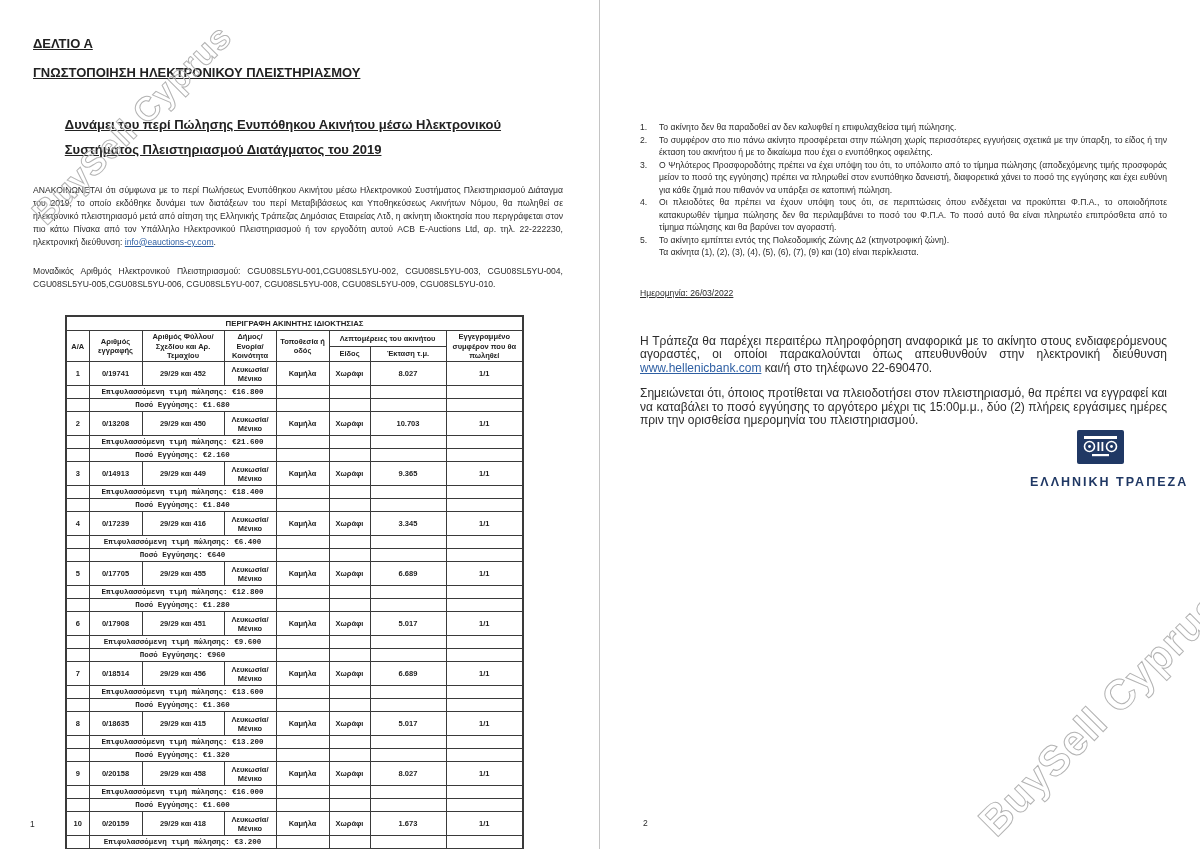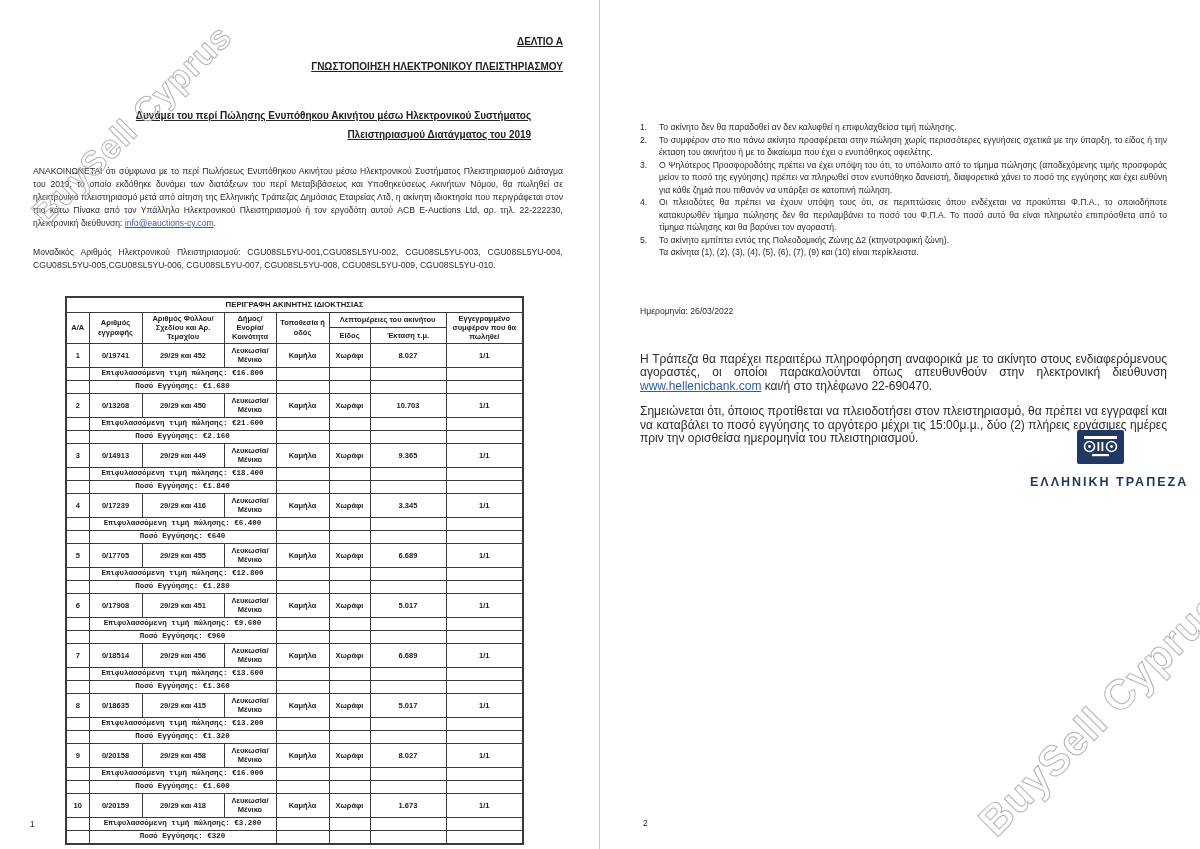--- a/index.html
+++ b/index.html
@@ -18,21 +18,21 @@
     color:rgba(255,255,255,0.05);
     -webkit-text-stroke:1px #b3b3b3;
     transform:rotate(-45deg);white-space:nowrap;pointer-events:none;
   }
   #wm1{left:-18px;top:105px;font-size:34px;width:300px;text-align:center;}
   #wm2{left:330px;top:690px;font-size:42px;width:340px;text-align:center;}
 
   
   .p1-content{padding:36px 36px 0 33px;}
   .doc-title{
-    text-align:right;font-weight:700;font-size:10px;color:#222;
+    text-align:left;font-weight:700;font-size:13px;color:#222;
     text-decoration:underline;margin:0 0 13px 0;line-height:1.2;
   }
   .doc-title.two-line{line-height:1.9;margin-bottom:0;margin-top:33px;}
   .para{
     font-size:8.6px;line-height:13px;text-align:justify;margin:0 0 11px 0;color:#2b2b2b;
   }
   .para.mt-lg{margin-top:21px;}
   a.doclink{color:#2e5fa3;text-decoration:underline;cursor:pointer;}
 
   
@@ -50,21 +50,21 @@
   td.c-district{white-space:pre-line;}
   tr.sub-row td{height:10px;}
   tr.main-row td{height:21px;}
 
   
   .p2-content{padding:121px 33px 0 39px;}
   .num-list{font-size:8.6px;line-height:12.5px;color:#2b2b2b;}
   .num-item{display:flex;margin:0;}
   .num-item .num{width:19px;flex:0 0 19px;}
   .num-item .itx{flex:1;text-align:justify;}
-  .date-line{font-size:8.6px;margin-top:47px;color:#2b2b2b;}
+  .date-line{font-size:8.6px;margin-top:29px;color:#2b2b2b;text-decoration:underline;}
   .p2-para{font-size:12px;line-height:13.5px;text-align:justify;color:#2b2b2b;margin:0;}
   #p2a{margin-top:37px;}
   #p2b{margin-top:12px;}
 
   
   .bank-logo{position:absolute;right:30px;top:430px;width:140px;text-align:center;}
   .logo-mark{display:inline-block;width:47px;height:34px;background:#203864;border-radius:2px;}
   .logo-label{
     margin-top:7px;font-size:12.5px;font-weight:700;color:#203864;
     letter-spacing:2px;white-space:nowrap;

